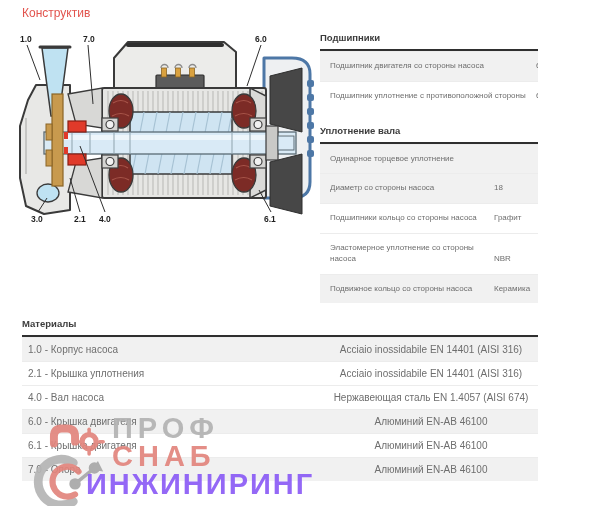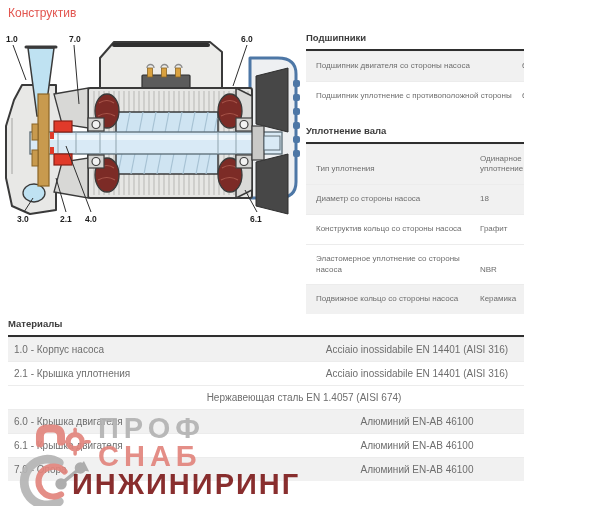--- a/index.html
+++ b/index.html
@@ -1,18 +1,18 @@
 <!DOCTYPE html>
 <html><head>
 <meta charset="utf-8">
 <style>
   html,body{margin:0;padding:0;background:#fff;}
   .canvas{
     position:relative;width:524px;height:512px;background:#ffffff;overflow:hidden;
-    font-family:"Liberation Sans", sans-serif;color:#6e6e6e;
+    font-family:"Liberation Sans", sans-serif;color:#6e6e6e;margin-left:14px;
   }
   .title{
     position:absolute;left:8px;top:6px;font-size:12px;color:#e2544e;
   }
   
   .diagram{position:absolute;left:0;top:28px;width:302px;height:200px;}
   .callout{font-size:8.5px;font-weight:bold;fill:#1f1f1f;}
   .callout-line{stroke:#2f2f2f;stroke-width:1;}
   
   .right-col{position:absolute;left:306px;top:32px;width:290px;}
@@ -37,21 +37,21 @@
     height:23px;padding:0 0 0 6px;border-top:1px solid #ececec;
   }
   .mrow.shade{background:#f1f1f1;}
   .mrow .lbl{flex:0 0 226px;}
   .mrow .val{flex:1;text-align:center;}
   
   .watermark{position:absolute;left:0;top:400px;width:330px;height:112px;pointer-events:none;}
   .wm-line{position:absolute;font-weight:bold;line-height:1;opacity:0.92;white-space:nowrap;}
   .wm-1{left:98px;top:14px;font-size:29px;letter-spacing:5px;color:#b3b3b3;}
   .wm-2{left:98px;top:42px;font-size:29px;letter-spacing:5px;color:#e2857d;}
-  .wm-3{left:72px;top:70px;font-size:29px;letter-spacing:2px;color:#7f1d1d;}
+  .wm-3{left:72px;top:70px;font-size:29px;letter-spacing:2px;color:#8b5cf6;}
   .wm-logo{position:absolute;left:10px;top:16px;width:88px;height:90px;opacity:0.92;}
 </style>
 </head>
 <body>
 
 <div class="canvas">
 
   <div class="title">Конструктив</div>
 
   <svg class="diagram" viewBox="0 0 302 200" xmlns="http://www.w3.org/2000/svg">
@@ -235,29 +235,28 @@
       </div>
       <div class="brow">
         <div class="lbl">Подшипник уплотнение с противоположной стороны</div>
         <div class="val">6204 ZZ - C3</div>
       </div>
     </div>
 
     <div class="sec">
       <div class="sec-h">Уплотнение вала</div>
       <div class="brow sealrow shade">
-        <div class="lbl">Тип уплотнения</div>
         <div class="val">Одинарное торцевое уплотнение</div>
       </div>
       <div class="brow sealrow shade">
         <div class="lbl">Диаметр со стороны насоса</div>
         <div class="val">18</div>
       </div>
       <div class="brow sealrow">
-        <div class="lbl">Конструктив кольцо со стороны насоса</div>
+        <div class="lbl">Подшипники кольцо со стороны насоса</div>
         <div class="val">Графит</div>
       </div>
       <div class="brow sealrow">
         <div class="lbl">Эластомерное уплотнение со стороны насоса</div>
         <div class="val">NBR</div>
       </div>
       <div class="brow sealrow shade">
         <div class="lbl">Подвижное кольцо со стороны насоса</div>
         <div class="val">Керамика</div>
       </div>
@@ -269,20 +268,21 @@
     <div class="sec-h">Материалы</div>
     <div class="mrow shade">
       <div class="lbl">1.0 - Корпус насоса</div>
       <div class="val">Acciaio inossidabile EN 14401 (AISI 316)</div>
     </div>
     <div class="mrow">
       <div class="lbl">2.1 - Крышка уплотнения</div>
       <div class="val">Acciaio inossidabile EN 14401 (AISI 316)</div>
     </div>
     <div class="mrow">
+      <div class="lbl">4.0 - Вал насоса</div>
       <div class="val">Нержавеющая сталь EN 1.4057 (AISI 674)</div>
     </div>
     <div class="mrow shade">
       <div class="lbl">6.0 - Крышка двигателя</div>
       <div class="val">Алюминий EN-AB 46100</div>
     </div>
     <div class="mrow">
       <div class="lbl">6.1 - Крышка двигателя</div>
       <div class="val">Алюминий EN-AB 46100</div>
     </div>

